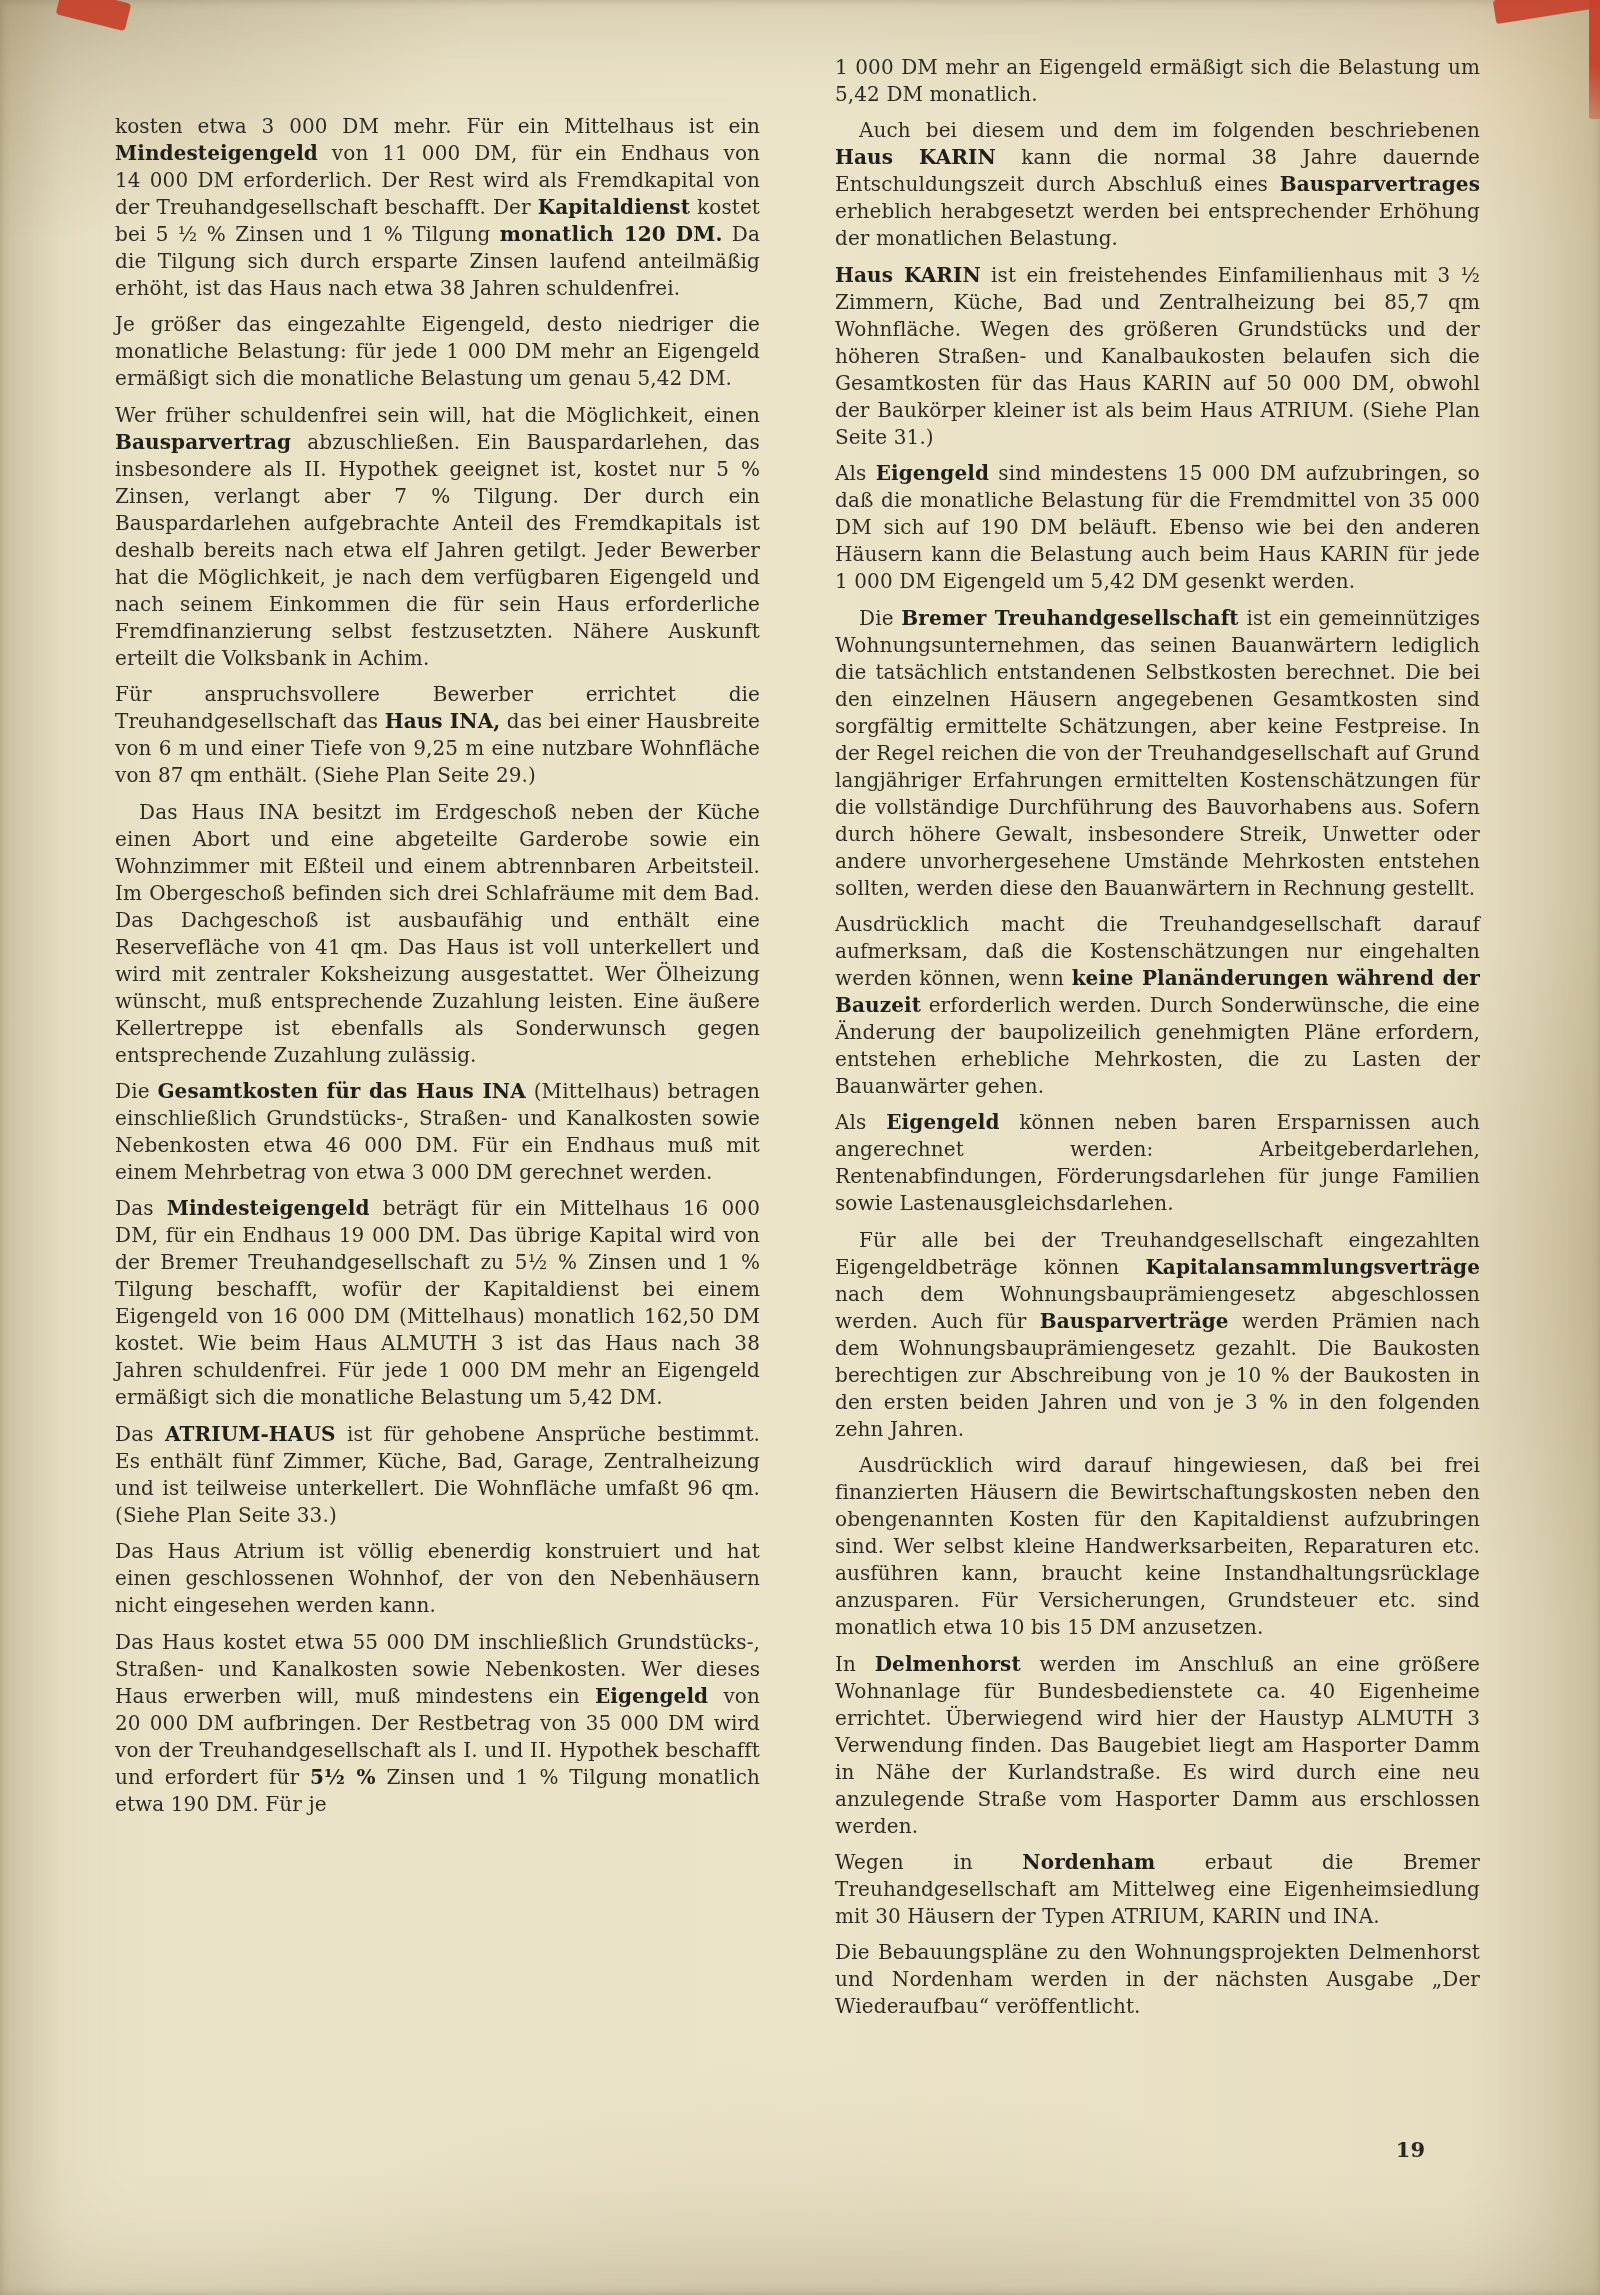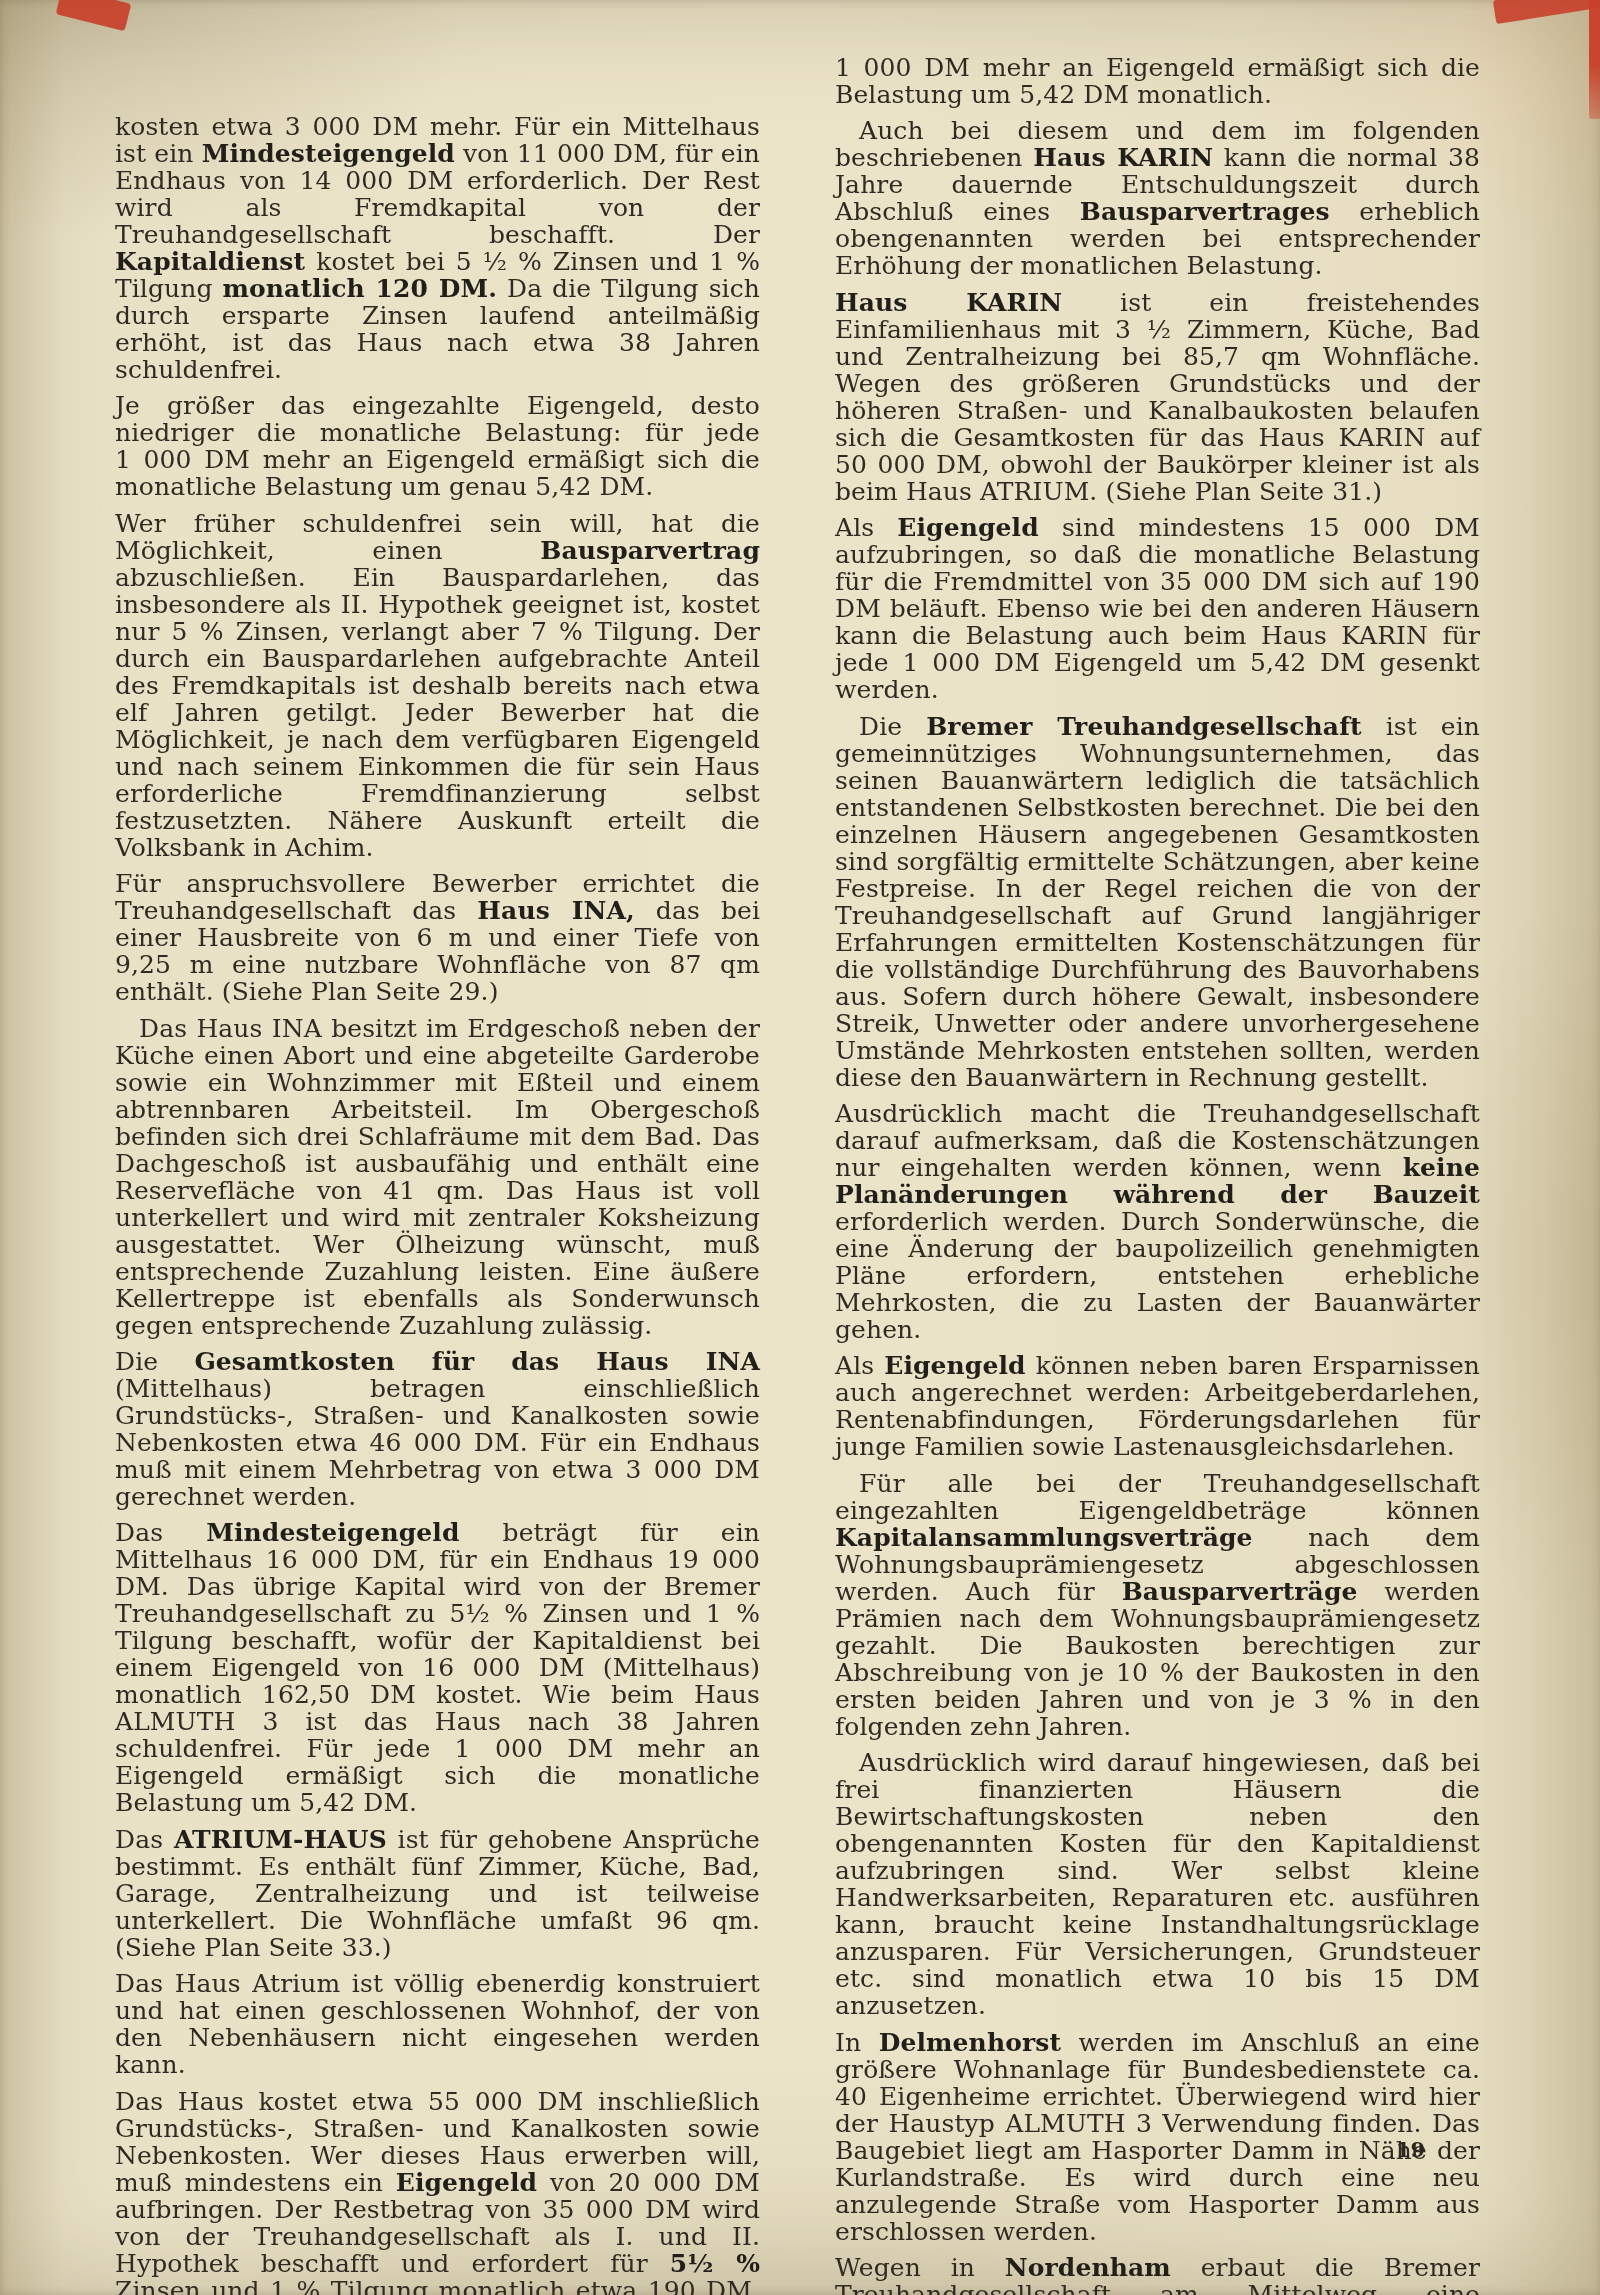--- a/index.html
+++ b/index.html
@@ -27,21 +27,21 @@
     top: 54px;
     width: 1366px;
     display: flex;
     gap: 75px;
   }
   .col { width: 645px; }
   .col-left { padding-top: 59px; }
 
   p {
     margin: 0 0 9.4px 0;
-    font-size: 25px;
+    font-size: 20px;
     line-height: 27px;
     text-align: justify;
     hyphens: auto;
     -webkit-hyphens: auto;
     letter-spacing: 0.1px;
   }
   p.indent { text-indent: 24px; }
   b { font-weight: 700; color: #211f19; }
 
   .page-number {
@@ -92,21 +92,21 @@
         <p><span>Für anspruchsvollere Bewerber errichtet die Treuhandgesellschaft das </span><b>Haus INA,</b><span> das bei einer Hausbreite von 6&nbsp;m und einer Tiefe von 9,25&nbsp;m eine nutzbare Wohnfläche von 87&nbsp;qm enthält. (Siehe Plan Seite 29.)</span></p>
         <p class="indent"><span>Das Haus INA besitzt im Erdgeschoß neben der Küche einen Abort und eine abgeteilte Garderobe sowie ein Wohnzimmer mit Eßteil und einem abtrennbaren Arbeitsteil. Im Obergeschoß befinden sich drei Schlafräume mit dem Bad. Das Dachgeschoß ist ausbaufähig und enthält eine Reservefläche von 41&nbsp;qm. Das Haus ist voll unterkellert und wird mit zentraler Koksheizung ausgestattet. Wer Ölheizung wünscht, muß entsprechende Zuzahlung leisten. Eine äußere Kellertreppe ist ebenfalls als Sonderwunsch gegen entsprechende Zuzahlung zulässig.</span></p>
         <p><span>Die </span><b>Gesamtkosten für das Haus INA</b><span> (Mittelhaus) betragen einschließlich Grundstücks-, Straßen- und Kanalkosten sowie Nebenkosten etwa 46&nbsp;000 DM. Für ein Endhaus muß mit einem Mehrbetrag von etwa 3&nbsp;000 DM gerechnet werden.</span></p>
         <p><span>Das </span><b>Mindesteigengeld</b><span> beträgt für ein Mittelhaus 16&nbsp;000 DM, für ein Endhaus 19&nbsp;000 DM. Das übrige Kapital wird von der Bremer Treuhandgesellschaft zu 5½&nbsp;% Zinsen und 1&nbsp;% Tilgung beschafft, wofür der Kapitaldienst bei einem Eigengeld von 16&nbsp;000 DM (Mittelhaus) monatlich 162,50 DM kostet. Wie beim Haus ALMUTH 3 ist das Haus nach 38 Jahren schuldenfrei. Für jede 1&nbsp;000 DM mehr an Eigengeld ermäßigt sich die monatliche Belastung um 5,42 DM.</span></p>
         <p><span>Das </span><b>ATRIUM-HAUS</b><span> ist für gehobene Ansprüche bestimmt. Es enthält fünf Zimmer, Küche, Bad, Garage, Zentralheizung und ist teilweise unterkellert. Die Wohnfläche umfaßt 96&nbsp;qm. (Siehe Plan Seite 33.)</span></p>
         <p><span>Das Haus Atrium ist völlig ebenerdig konstruiert und hat einen geschlossenen Wohnhof, der von den Nebenhäusern nicht eingesehen werden kann.</span></p>
         <p><span>Das Haus kostet etwa 55&nbsp;000 DM inschließlich Grundstücks-, Straßen- und Kanalkosten sowie Nebenkosten. Wer dieses Haus erwerben will, muß mindestens ein </span><b>Eigengeld</b><span> von 20&nbsp;000 DM aufbringen. Der Restbetrag von 35&nbsp;000 DM wird von der Treuhandgesellschaft als I. und II. Hypothek beschafft und erfordert für </span><b>5½&nbsp;%</b><span> Zinsen und 1&nbsp;% Tilgung monatlich etwa 190 DM. Für je</span></p>
       </div>
     <div class="col col-right" id="col-right">
         <p><span>1&nbsp;000 DM mehr an Eigengeld ermäßigt sich die Belastung um 5,42 DM monatlich.</span></p>
-        <p class="indent"><span>Auch bei diesem und dem im folgenden beschriebenen </span><b>Haus KARIN</b><span> kann die normal 38 Jahre dauernde Entschuldungszeit durch Abschluß eines </span><b>Bausparvertrages</b><span> erheblich obengenannten werden bei entsprechender Erhöhung der monatlichen Belastung.</span></p>
+        <p class="indent"><span>Auch bei diesem und dem im folgenden beschriebenen </span><b>Haus KARIN</b><span> kann die normal 38 Jahre dauernde Entschuldungszeit durch Abschluß eines </span><b>Bausparvertrages</b><span> erheblich herabgesetzt werden bei entsprechender Erhöhung der monatlichen Belastung.</span></p>
         <p><b>Haus KARIN</b><span> ist ein freistehendes Einfamilienhaus mit 3&nbsp;½ Zimmern, Küche, Bad und Zentralheizung bei 85,7&nbsp;qm Wohnfläche. Wegen des größeren Grundstücks und der höheren Straßen- und Kanalbaukosten belaufen sich die Gesamtkosten für das Haus KARIN auf 50&nbsp;000 DM, obwohl der Baukörper kleiner ist als beim Haus ATRIUM. (Siehe Plan Seite 31.)</span></p>
         <p><span>Als </span><b>Eigengeld</b><span> sind mindestens 15&nbsp;000 DM aufzubringen, so daß die monatliche Belastung für die Fremdmittel von 35&nbsp;000 DM sich auf 190 DM beläuft. Ebenso wie bei den anderen Häusern kann die Belastung auch beim Haus KARIN für jede 1&nbsp;000 DM Eigengeld um 5,42 DM gesenkt werden.</span></p>
         <p class="indent"><span>Die </span><b>Bremer Treuhandgesellschaft</b><span> ist ein gemeinnütziges Wohnungsunternehmen, das seinen Bauanwärtern lediglich die tatsächlich entstandenen Selbstkosten berechnet. Die bei den einzelnen Häusern angegebenen Gesamtkosten sind sorgfältig ermittelte Schätzungen, aber keine Festpreise. In der Regel reichen die von der Treuhandgesellschaft auf Grund langjähriger Erfahrungen ermittelten Kostenschätzungen für die vollständige Durchführung des Bauvorhabens aus. Sofern durch höhere Gewalt, insbesondere Streik, Unwetter oder andere unvorhergesehene Umstände Mehrkosten entstehen sollten, werden diese den Bauanwärtern in Rechnung gestellt.</span></p>
         <p><span>Ausdrücklich macht die Treuhandgesellschaft darauf aufmerksam, daß die Kostenschätzungen nur eingehalten werden können, wenn </span><b>keine Planänderungen während der Bauzeit</b><span> erforderlich werden. Durch Sonderwünsche, die eine Änderung der baupolizeilich genehmigten Pläne erfordern, entstehen erhebliche Mehrkosten, die zu Lasten der Bauanwärter gehen.</span></p>
         <p><span>Als </span><b>Eigengeld</b><span> können neben baren Ersparnissen auch angerechnet werden: Arbeitgeberdarlehen, Rentenabfindungen, Förderungsdarlehen für junge Familien sowie Lastenausgleichsdarlehen.</span></p>
         <p class="indent"><span>Für alle bei der Treuhandgesellschaft eingezahlten Eigengeldbeträge können </span><b>Kapitalansammlungsverträge</b><span> nach dem Wohnungsbauprämiengesetz abgeschlossen werden. Auch für </span><b>Bausparverträge</b><span> werden Prämien nach dem Wohnungsbauprämiengesetz gezahlt. Die Baukosten berechtigen zur Abschreibung von je 10&nbsp;% der Baukosten in den ersten beiden Jahren und von je 3&nbsp;% in den folgenden zehn Jahren.</span></p>
         <p class="indent"><span>Ausdrücklich wird darauf hingewiesen, daß bei frei finanzierten Häusern die Bewirtschaftungskosten neben den obengenannten Kosten für den Kapitaldienst aufzubringen sind. Wer selbst kleine Handwerksarbeiten, Reparaturen etc. ausführen kann, braucht keine Instandhaltungsrücklage anzusparen. Für Versicherungen, Grundsteuer etc. sind monatlich etwa 10 bis 15 DM anzusetzen.</span></p>
         <p><span>In </span><b>Delmenhorst</b><span> werden im Anschluß an eine größere Wohnanlage für Bundesbedienstete ca. 40 Eigenheime errichtet. Überwiegend wird hier der Haustyp ALMUTH 3 Verwendung finden. Das Baugebiet liegt am Hasporter Damm in Nähe der Kurlandstraße. Es wird durch eine neu anzulegende Straße vom Hasporter Damm aus erschlossen werden.</span></p>
         <p><span>Wegen in </span><b>Nordenham</b><span> erbaut die Bremer Treuhandgesellschaft am Mittelweg eine Eigenheimsiedlung mit 30 Häusern der Typen ATRIUM, KARIN und INA.</span></p>
         <p><span>Die Bebauungspläne zu den Wohnungsprojekten Delmenhorst und Nordenham werden in der nächsten Ausgabe „Der Wiederaufbau“ veröffentlicht.</span></p>

